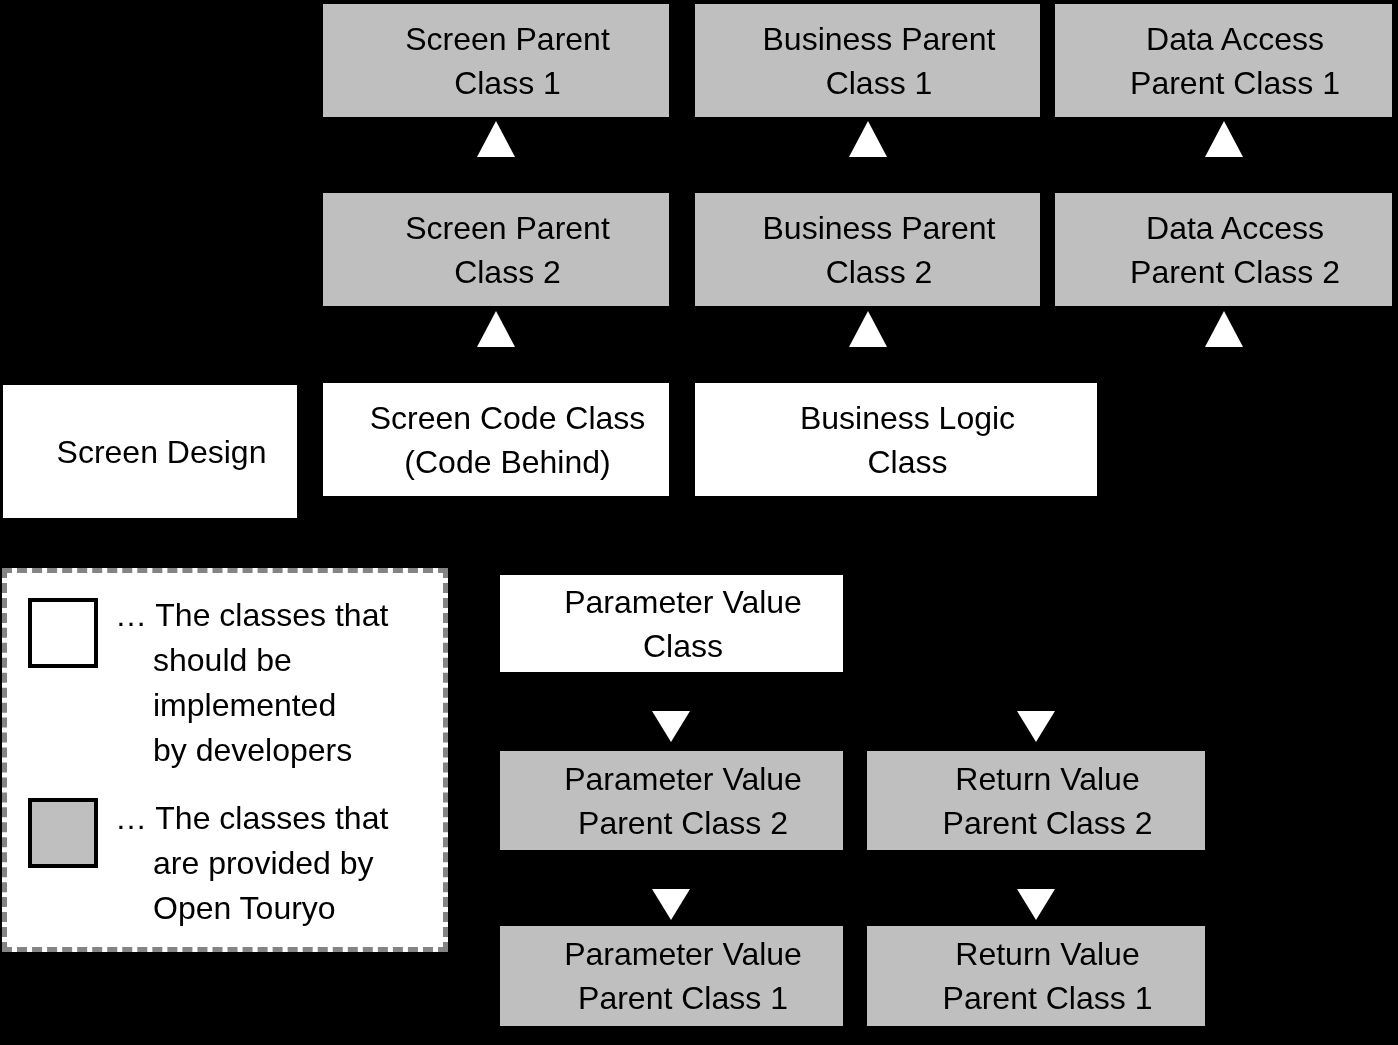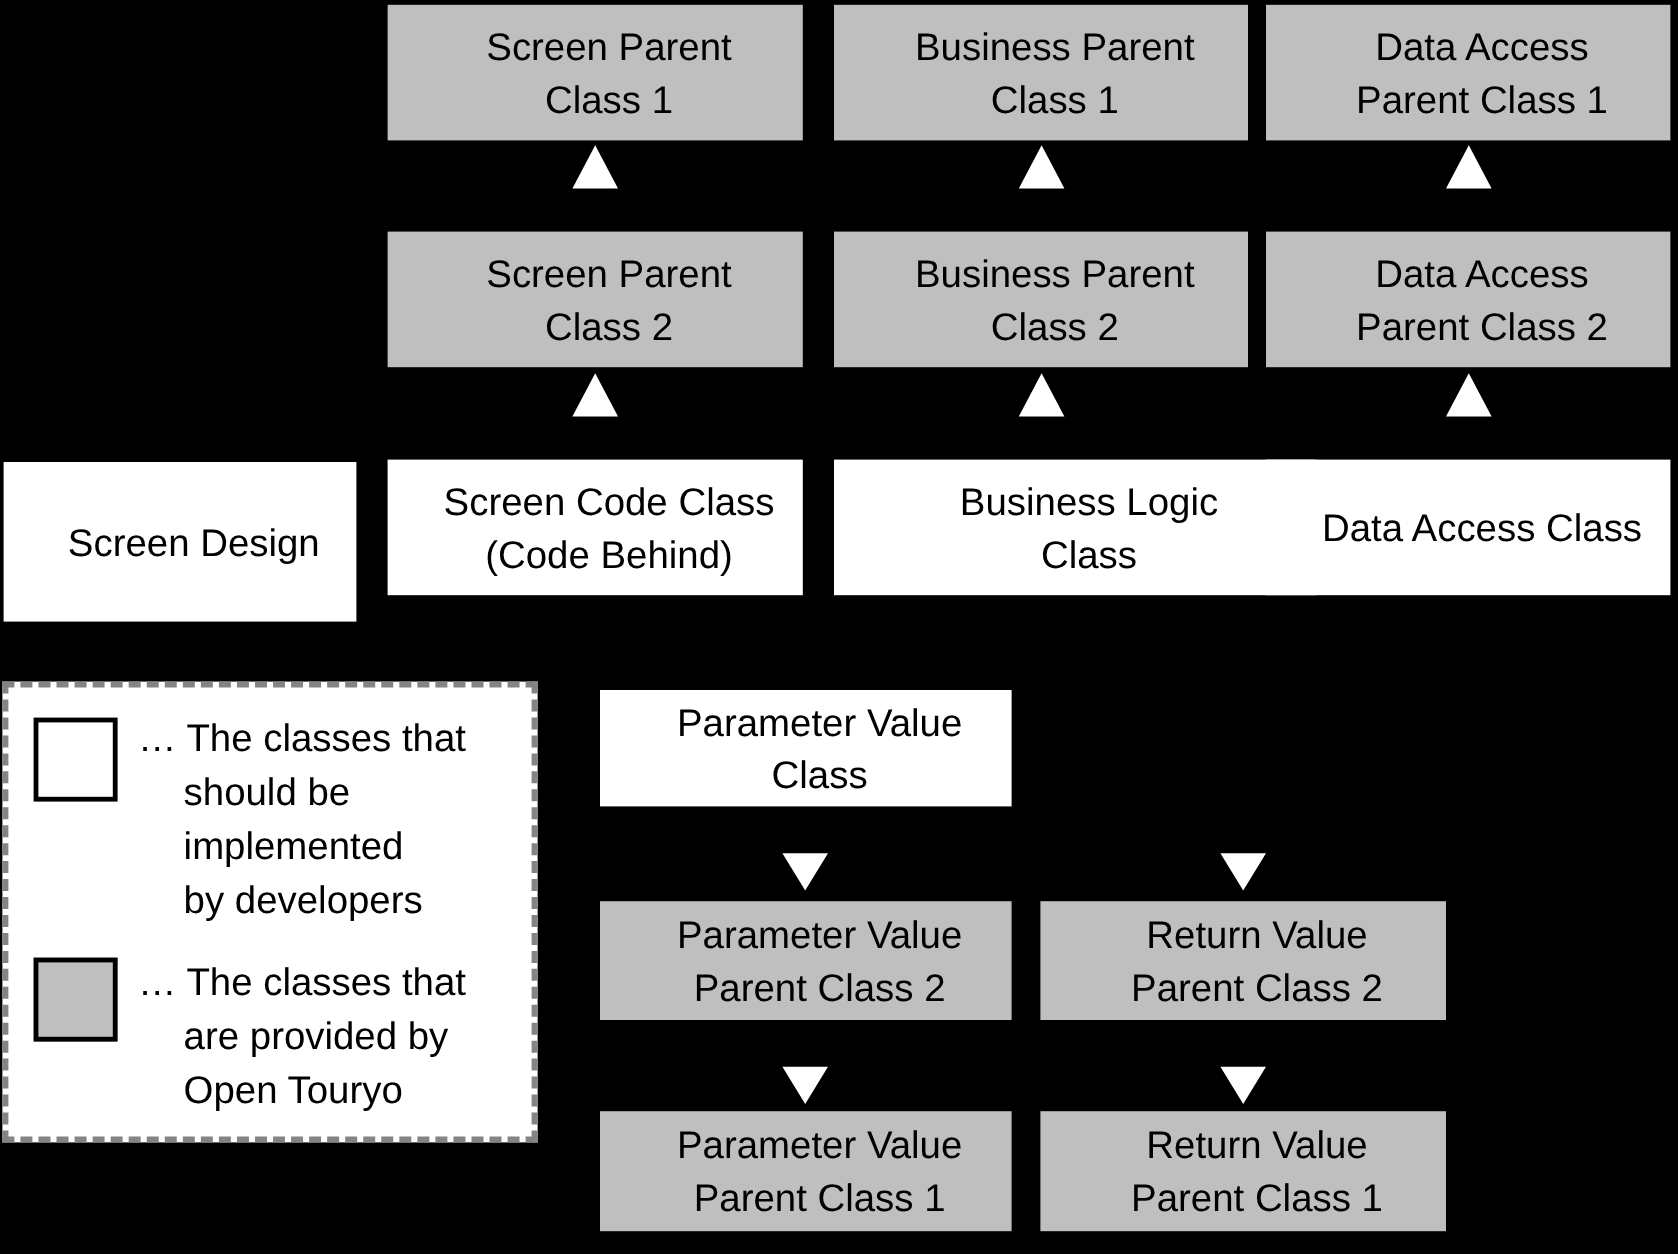--- a/index.html
+++ b/index.html
@@ -98,21 +98,20 @@
 
   <div class="arrow-up" style="left:477px; top:311px"></div>
   <div class="arrow-up" style="left:849px; top:311px"></div>
   <div class="arrow-up" style="left:1205px; top:311px"></div>
 
   <div class="box white" style="left:3px; top:385px; width:294px; height:133px">Screen Design</div>
   <div class="box white" style="left:323px; top:383px; width:346px; height:113px">Screen Code Class
 (Code Behind)</div>
   <div class="box white" style="left:695px; top:383px; width:402px; height:113px">Business Logic
 Class</div>
-  <div class="box white" style="left:1055px; top:383px; width:337px; height:113px">Data Access Class</div>
 
   <div class="legend">
     <div class="swatch white" style="left:21px; top:25px"></div>
     <div class="legend-text" style="top:20px">… The classes that
 should be
 implemented
 by developers</div>
     <div class="swatch gray" style="left:21px; top:225px"></div>
     <div class="legend-text" style="top:223px">… The classes that
 are provided by

